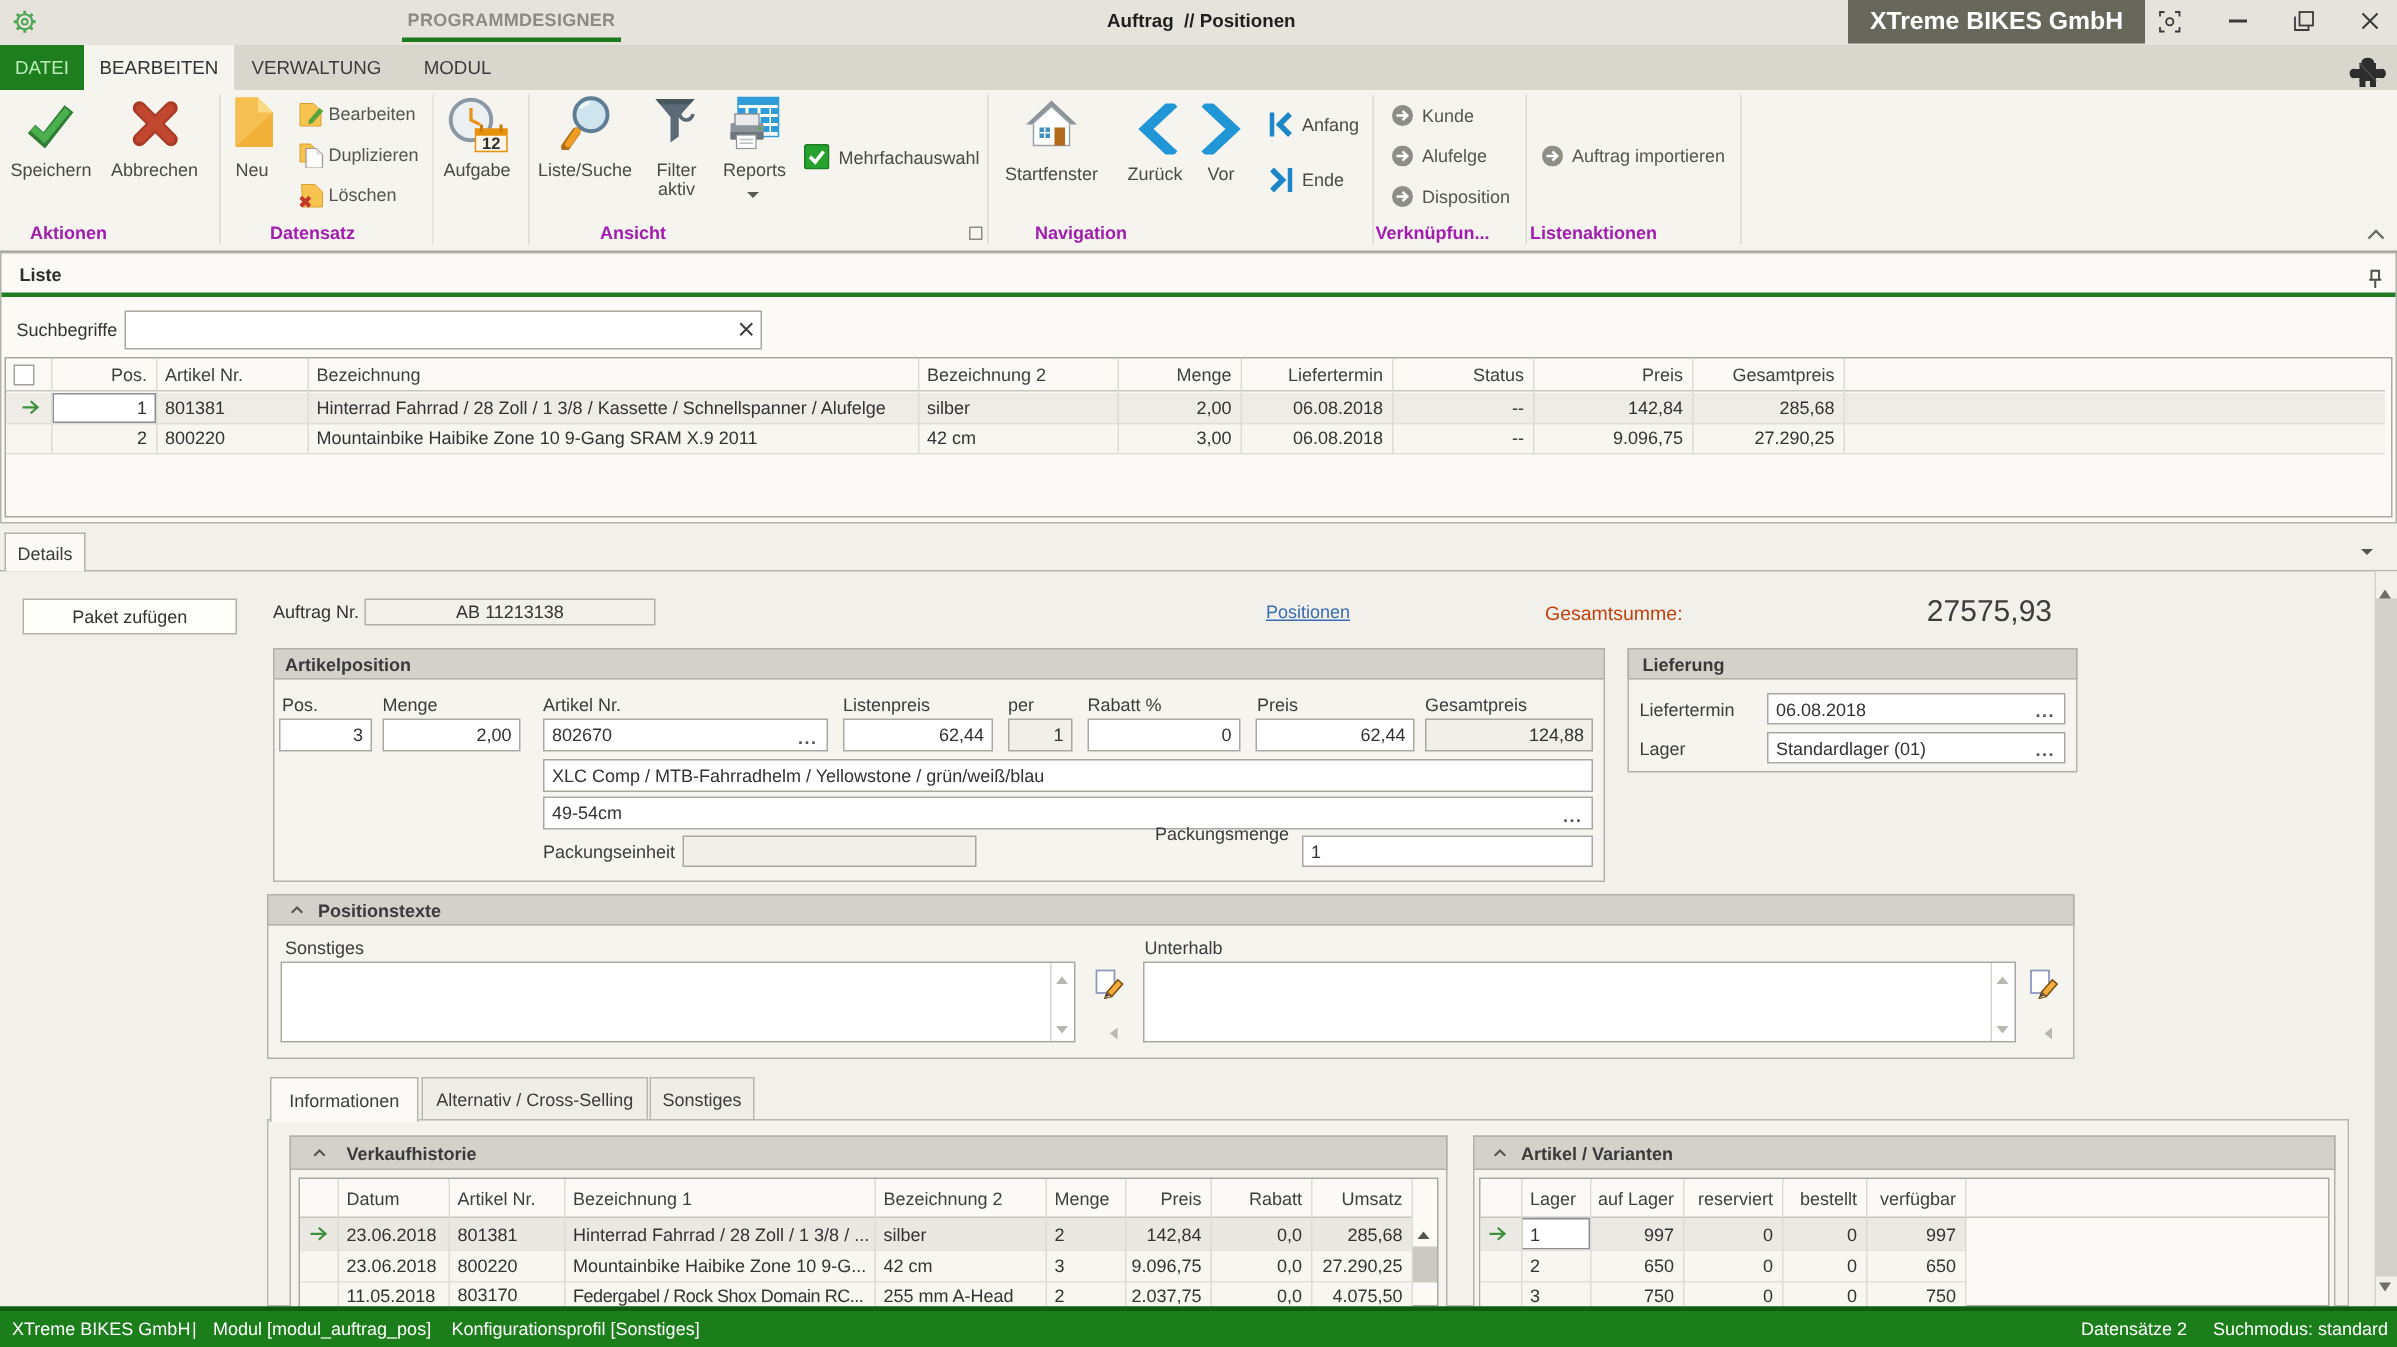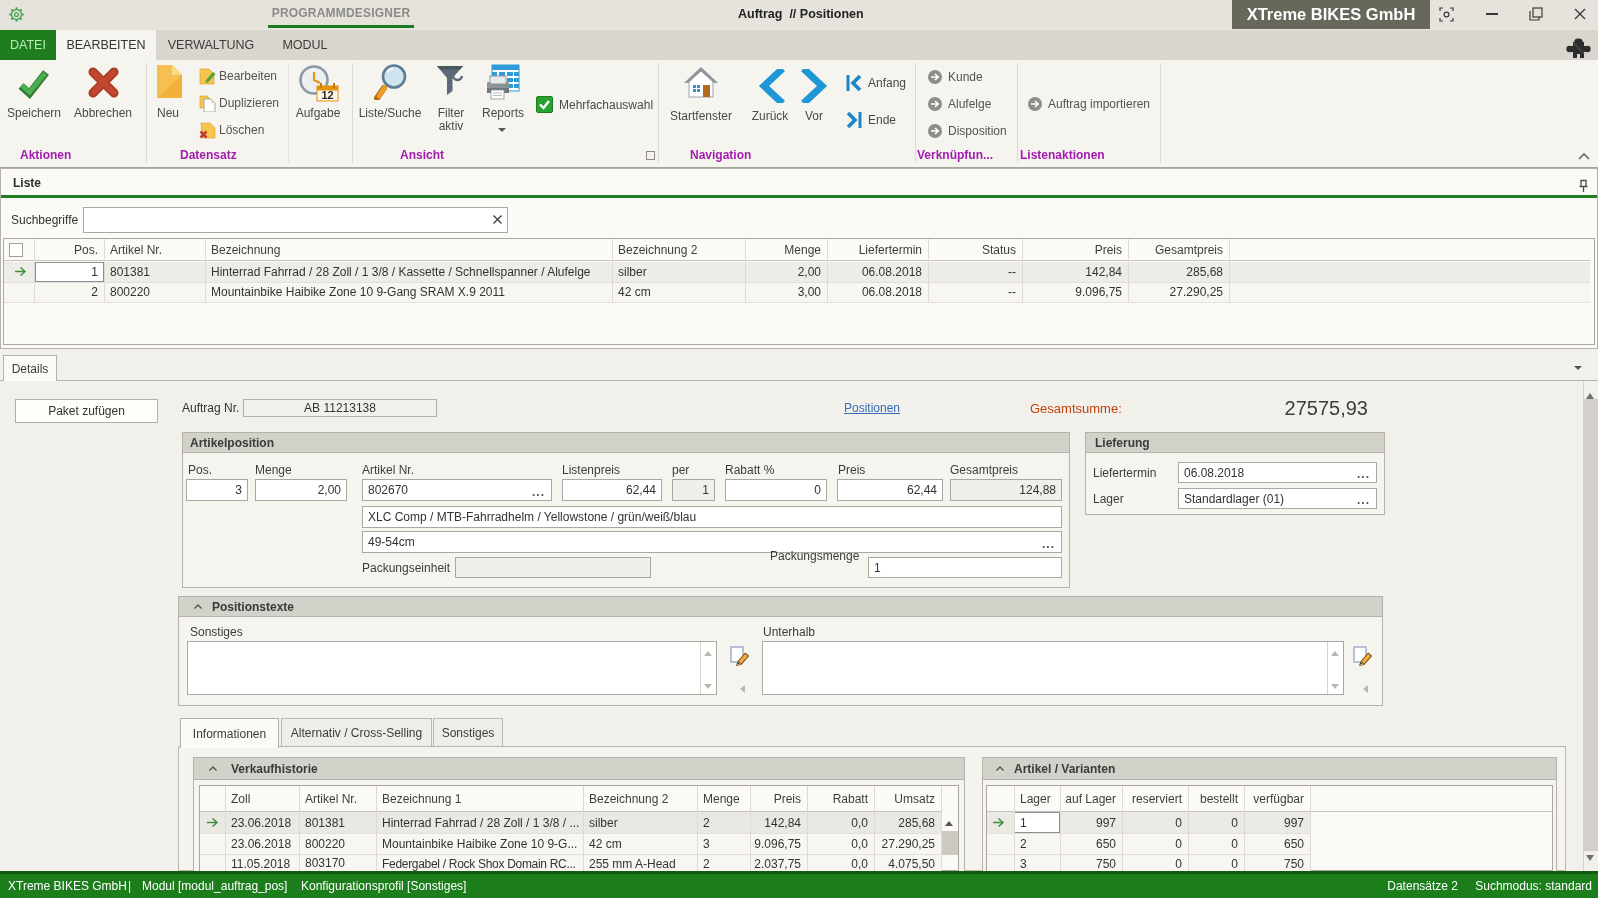--- a/index.html
+++ b/index.html
@@ -402,21 +402,21 @@
 <div class="hline" style="left:200px;top:854px;width:741px"></div>
 <div class="vline" style="left:225px;top:786px;height:85px"></div>
 <div class="vline" style="left:299px;top:786px;height:85px"></div>
 <div class="vline" style="left:376px;top:786px;height:85px"></div>
 <div class="vline" style="left:583px;top:786px;height:85px"></div>
 <div class="vline" style="left:697px;top:786px;height:85px"></div>
 <div class="vline" style="left:750px;top:786px;height:85px"></div>
 <div class="vline" style="left:807px;top:786px;height:85px"></div>
 <div class="vline" style="left:874px;top:786px;height:85px"></div>
 <div class="vline" style="left:941px;top:786px;height:85px"></div>
-<div class="cell" style="left:225px;top:786px;width:74px;height:25px;color:#3e3e3e">Zoll</div>
+<div class="cell" style="left:225px;top:786px;width:74px;height:25px;color:#3e3e3e">Datum</div>
 <div class="cell" style="left:299px;top:786px;width:77px;height:25px;color:#3e3e3e">Artikel Nr.</div>
 <div class="cell" style="left:376px;top:786px;width:207px;height:25px;color:#3e3e3e">Bezeichnung 1</div>
 <div class="cell" style="left:583px;top:786px;width:114px;height:25px;color:#3e3e3e">Bezeichnung 2</div>
 <div class="cell" style="left:697px;top:786px;width:53px;height:25px;color:#3e3e3e">Menge</div>
 <div class="cell cr" style="left:750px;top:786px;width:57px;height:25px;color:#3e3e3e">Preis</div>
 <div class="cell cr" style="left:807px;top:786px;width:67px;height:25px;color:#3e3e3e">Rabatt</div>
 <div class="cell cr" style="left:874px;top:786px;width:67px;height:25px;color:#3e3e3e">Umsatz</div>
 <svg class="a" style="left:206px;top:817px" width="13" height="11" viewBox="0 0 13 11">
     <path d="M1 5.5 h9 M6.5 1.5 l4.5 4 l-4.5 4" fill="none" stroke="#3f8f3f" stroke-width="1.5"></path>
   </svg>

